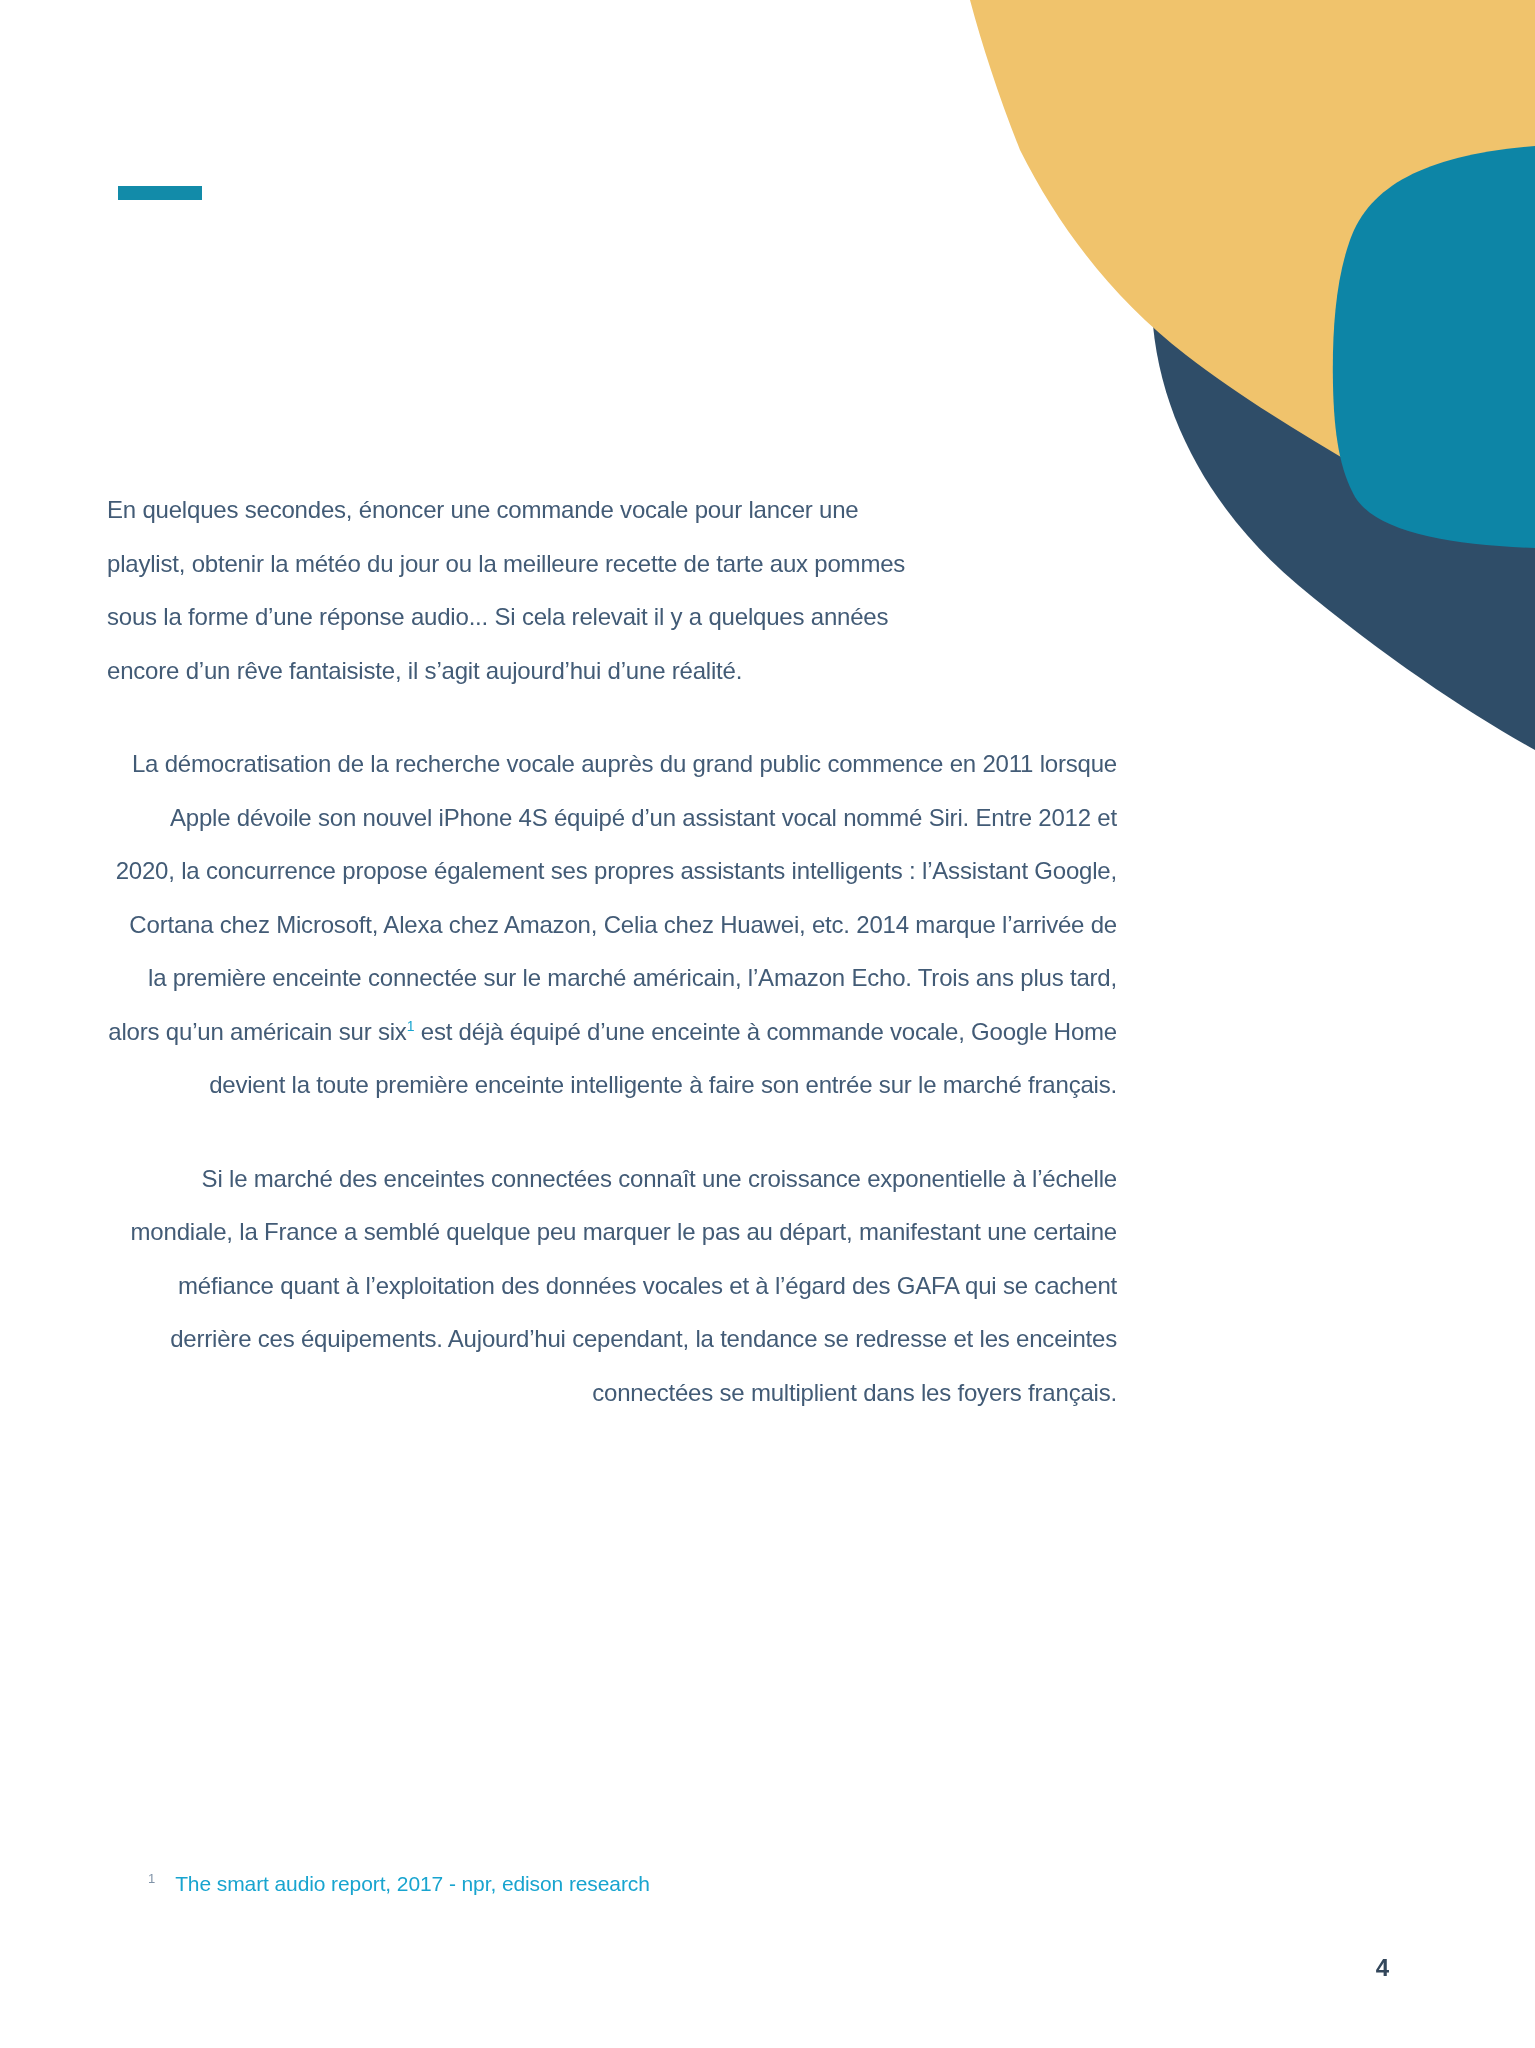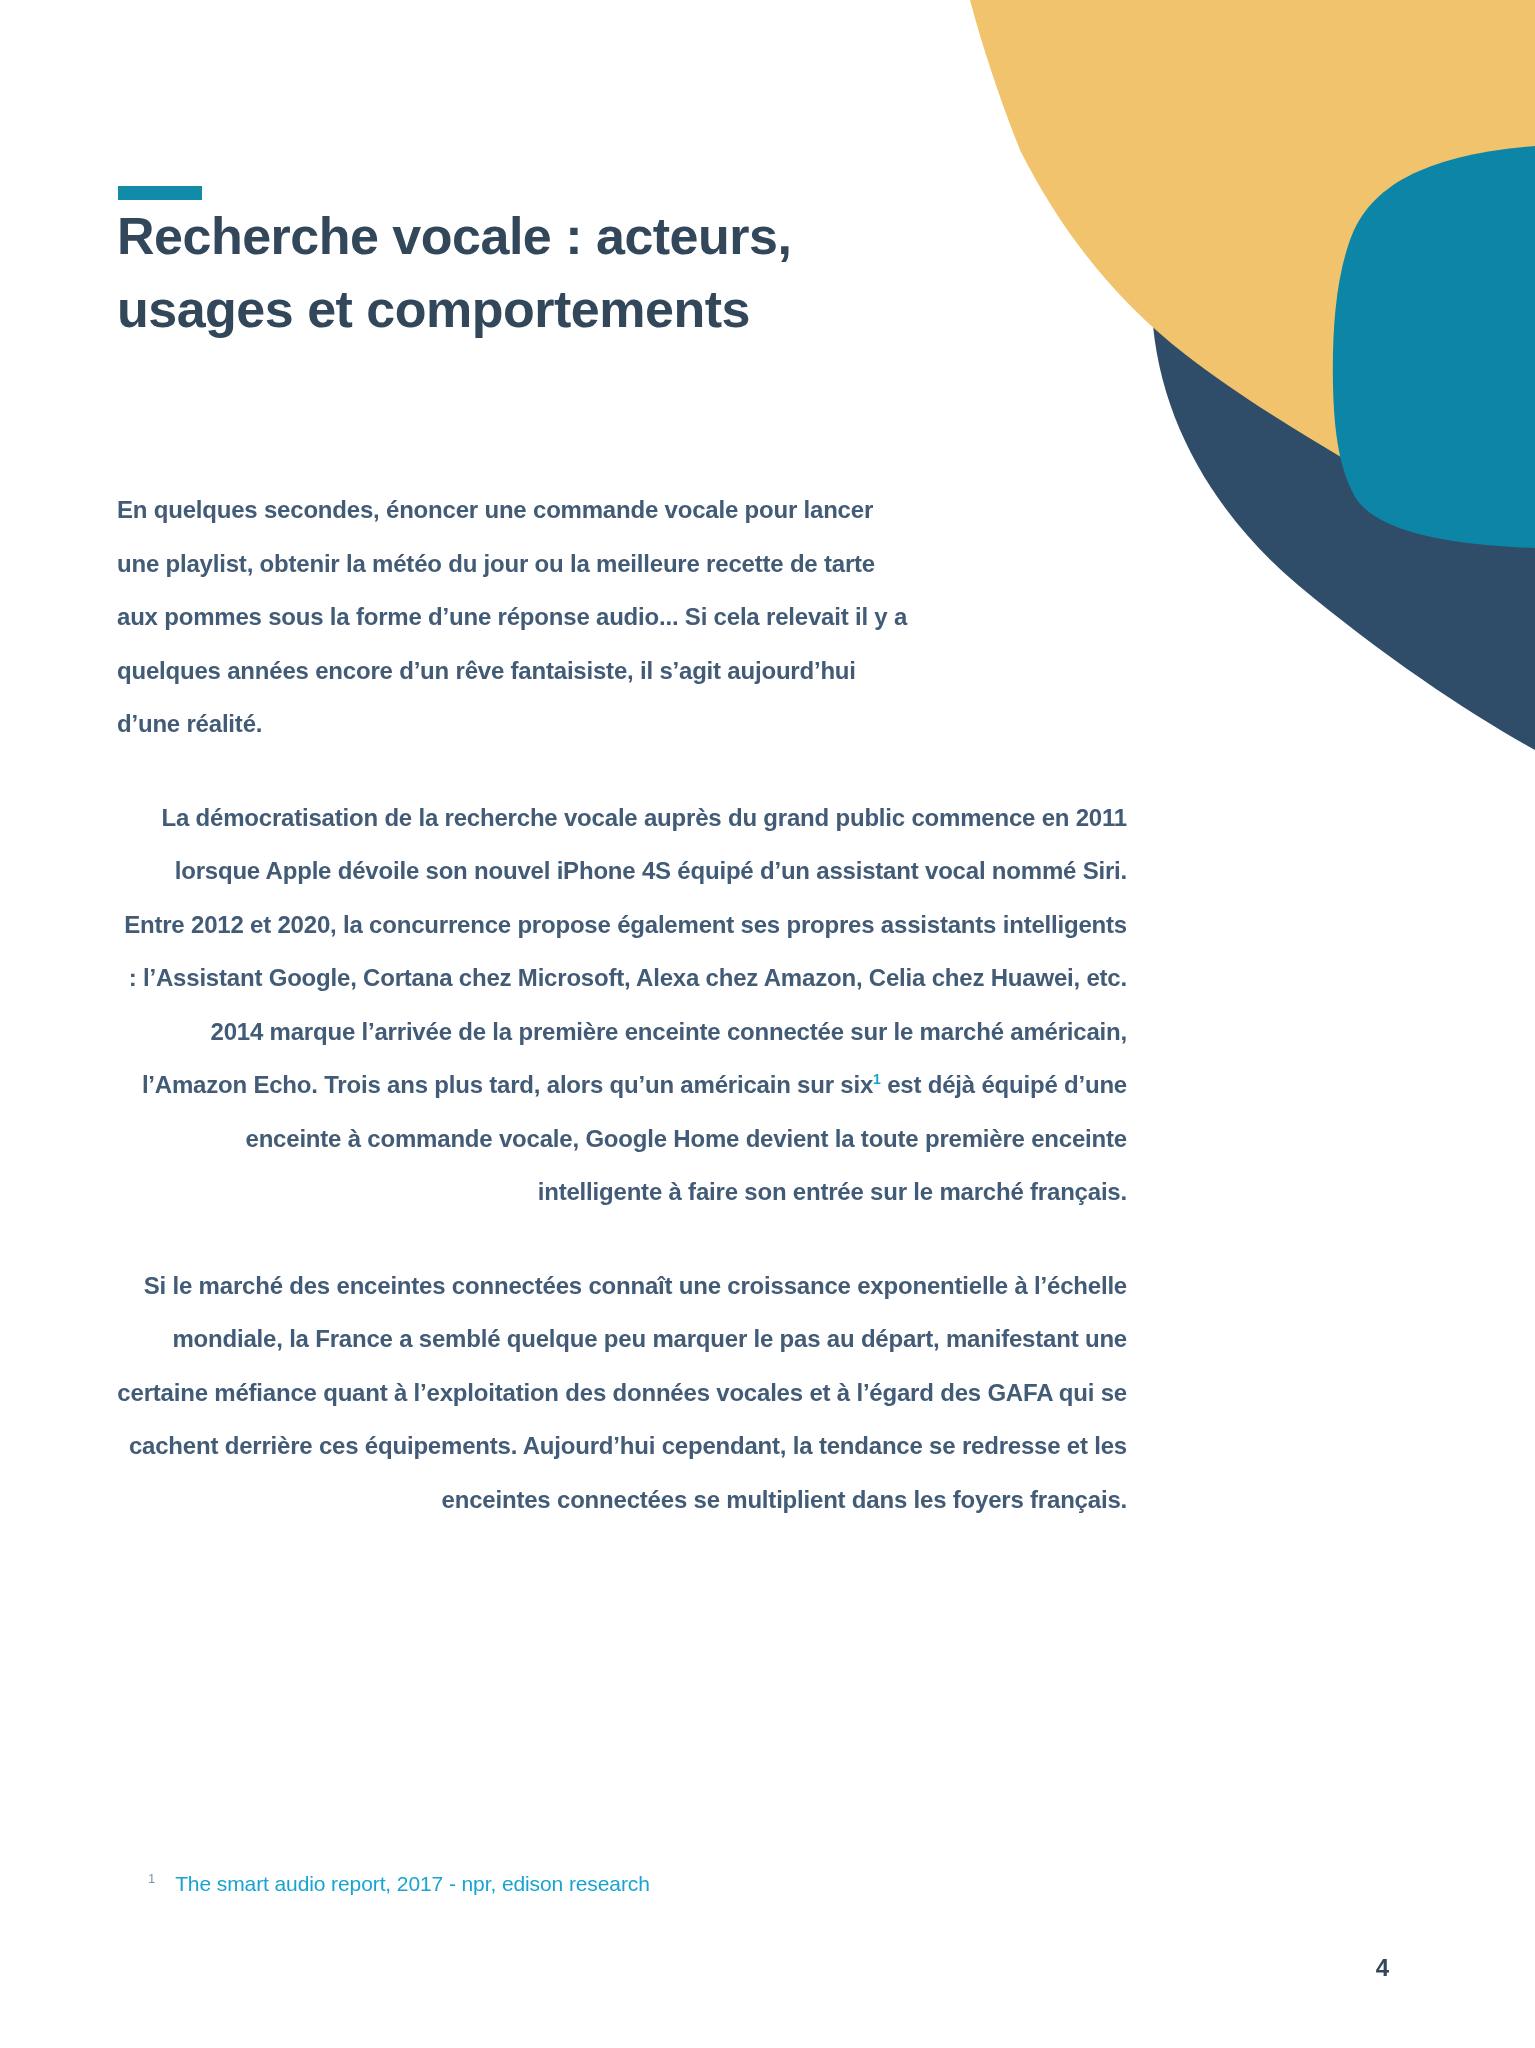--- a/index.html
+++ b/index.html
@@ -29,27 +29,27 @@
     margin:0;
     font-size:52px;
     line-height:73px;
     font-weight:700;
     letter-spacing:-0.5px;
     color:#33475B;
   }
   .title-line{display:block;}
   .body-copy{
     position:absolute;
-    left:117px;top:483px;
+    left:107px;top:483px;
     width:1020px;
     color:#425B76;
     font-size:24px;
     line-height:53.5px;
     letter-spacing:-0.2px;
-    font-weight:700;
+    font-weight:400;
   }
   .para{margin:0 0 40px 0;}
   .para.narrow{max-width:800px;}
   .para.wide{max-width:1010px;text-align:right;}
   .fn-ref{
     font-size:14px;
     color:#18A4CF;
     line-height:0;
   }
   .footnote{
@@ -101,24 +101,20 @@
     <path d="M 1535 146
              C 1428 155 1370 184 1350 240
              C 1335 282 1332 335 1333 385
              C 1334 435 1340 470 1355 497
              C 1377 532 1448 545 1535 548
              L 1535 146 Z" fill="#0D85A6"></path>
   </svg>
 
   <div class="accent-bar"></div>
 
-  <h1 class="title">
-    <span class="title-line">Recherche vocale : acteurs,</span>
-    <span class="title-line">usages et comportements</span>
-  </h1>
 
   <div class="body-copy">
     <p class="para narrow">En quelques secondes, énoncer une commande vocale pour lancer une playlist, obtenir la météo du jour ou la meilleure recette de tarte aux pommes sous la forme d’une réponse audio... Si cela relevait il y a quelques années encore d’un rêve fantaisiste, il s’agit aujourd’hui d’une réalité.</p>
     <p class="para wide"><span>La démocratisation de la recherche vocale auprès du grand public commence en 2011 lorsque Apple dévoile son nouvel iPhone 4S équipé d’un assistant vocal nommé Siri. Entre 2012 et 2020, la concurrence propose également ses propres assistants intelligents : l’Assistant Google, Cortana chez Microsoft, Alexa chez Amazon, Celia chez Huawei, etc. 2014 marque l’arrivée de la première enceinte connectée sur le marché américain, l’Amazon Echo. Trois ans plus tard, alors qu’un américain sur six</span><sup class="fn-ref">1</sup><span> est déjà équipé d’une enceinte à commande vocale, Google Home devient la toute première enceinte intelligente à faire son entrée sur le marché français.</span></p>
     <p class="para wide">Si le marché des enceintes connectées connaît une croissance exponentielle à l’échelle mondiale, la France a semblé quelque peu marquer le pas au départ, manifestant une certaine méfiance quant à l’exploitation des données vocales et à l’égard des GAFA qui se cachent derrière ces équipements. Aujourd’hui cependant, la tendance se redresse et les enceintes connectées se multiplient dans les foyers français.</p>
   </div>
 
   <div class="footnote">
     <sup class="fn-marker">1</sup><a class="fn-link">The smart audio report, 2017 - npr, edison research</a>
   </div>

